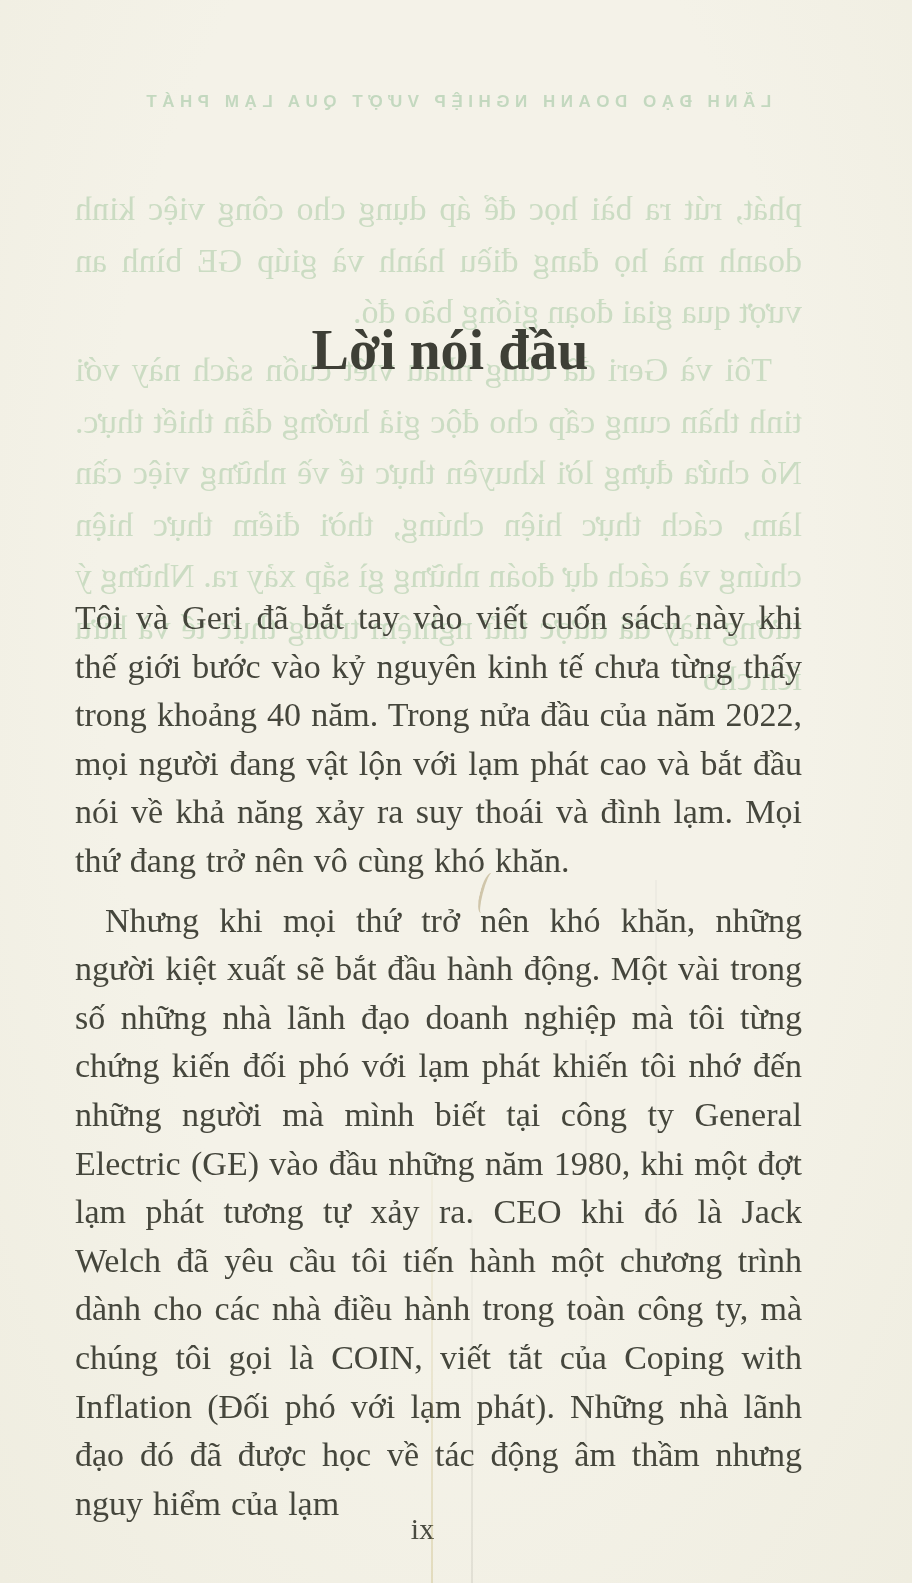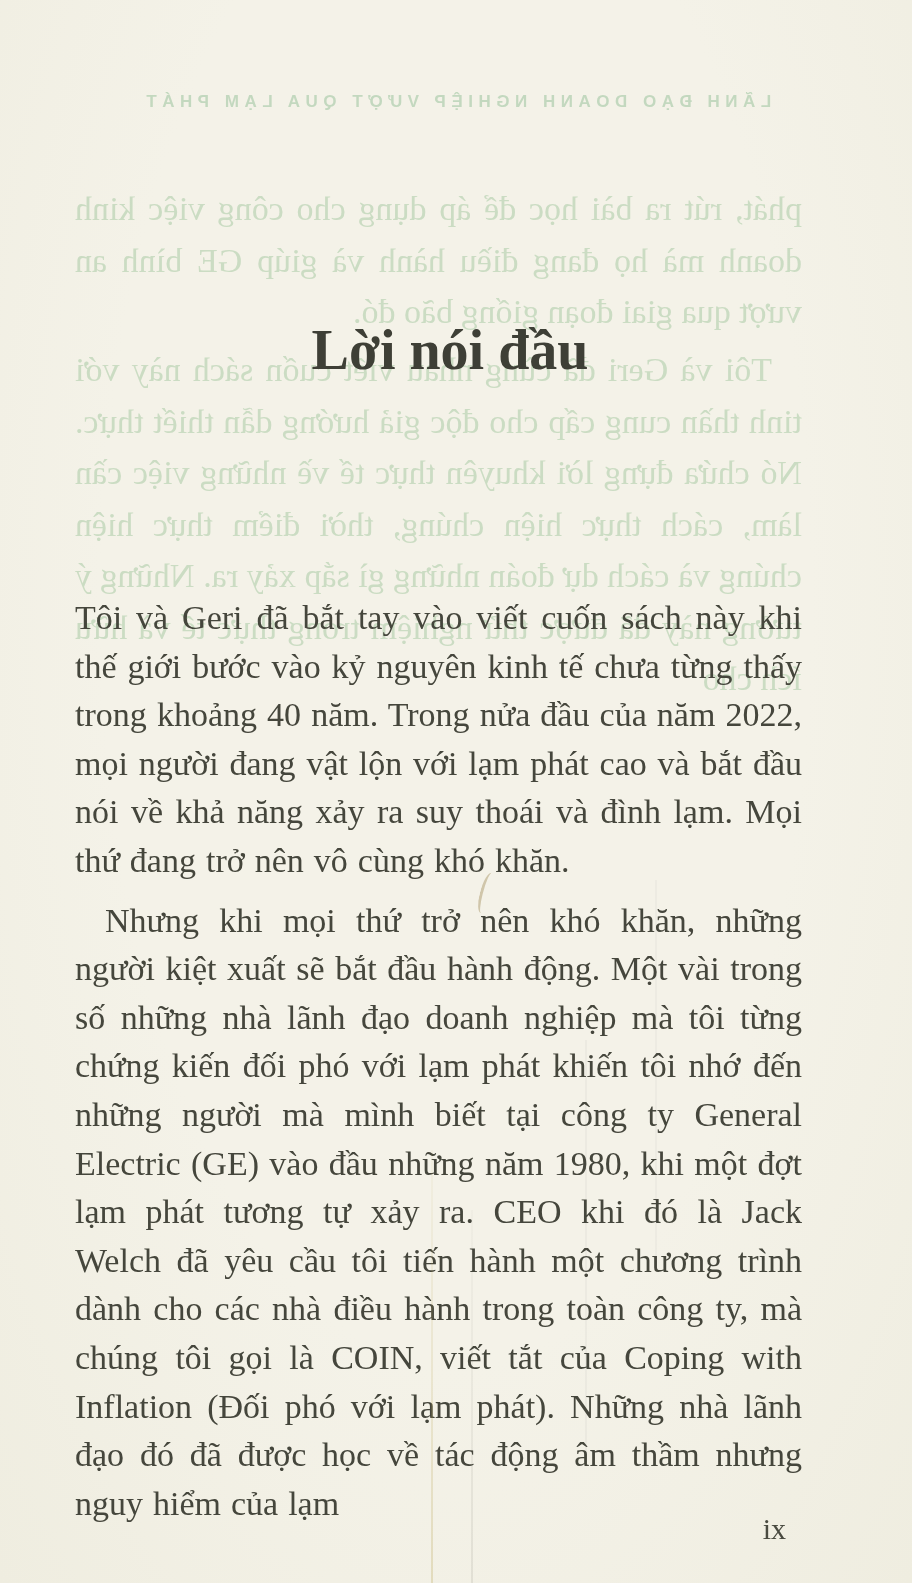--- a/index.html
+++ b/index.html
@@ -72,21 +72,21 @@
     word-spacing: 1.5px;
   }
   .body-text p { margin: 0; }
   .body-text p.indented { margin-top: 11px; text-indent: 30px; }
 
   .page-number {
     position: absolute;
     top: 1512px;
     left: 75px;
     width: 727px;
-    text-align: right;
+    text-align: center;
     font-size: 30px;
     color: #4a4b41;
     transform: translateX(-16px);
   }
 
   
   .crease {
     position: absolute;
     width: 2px;
     pointer-events: none;

